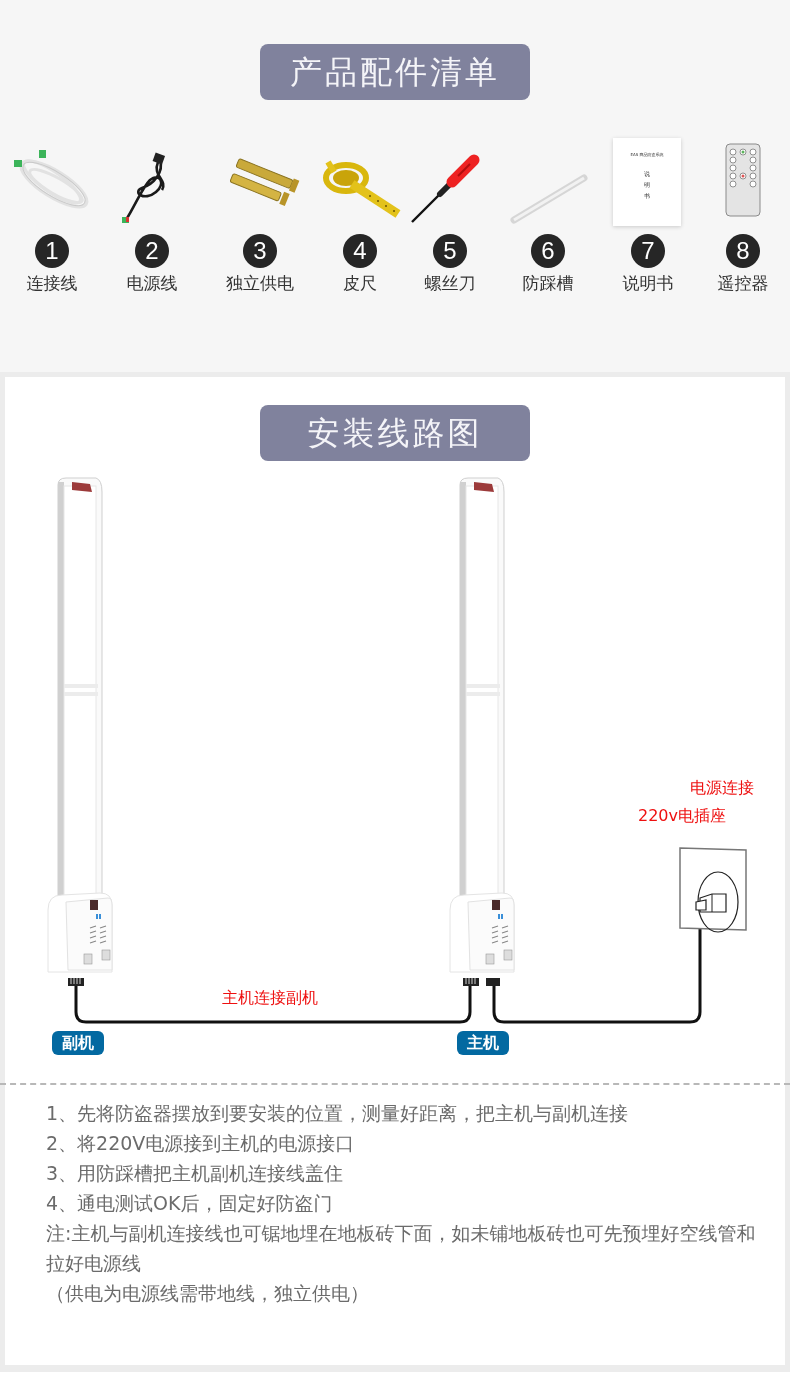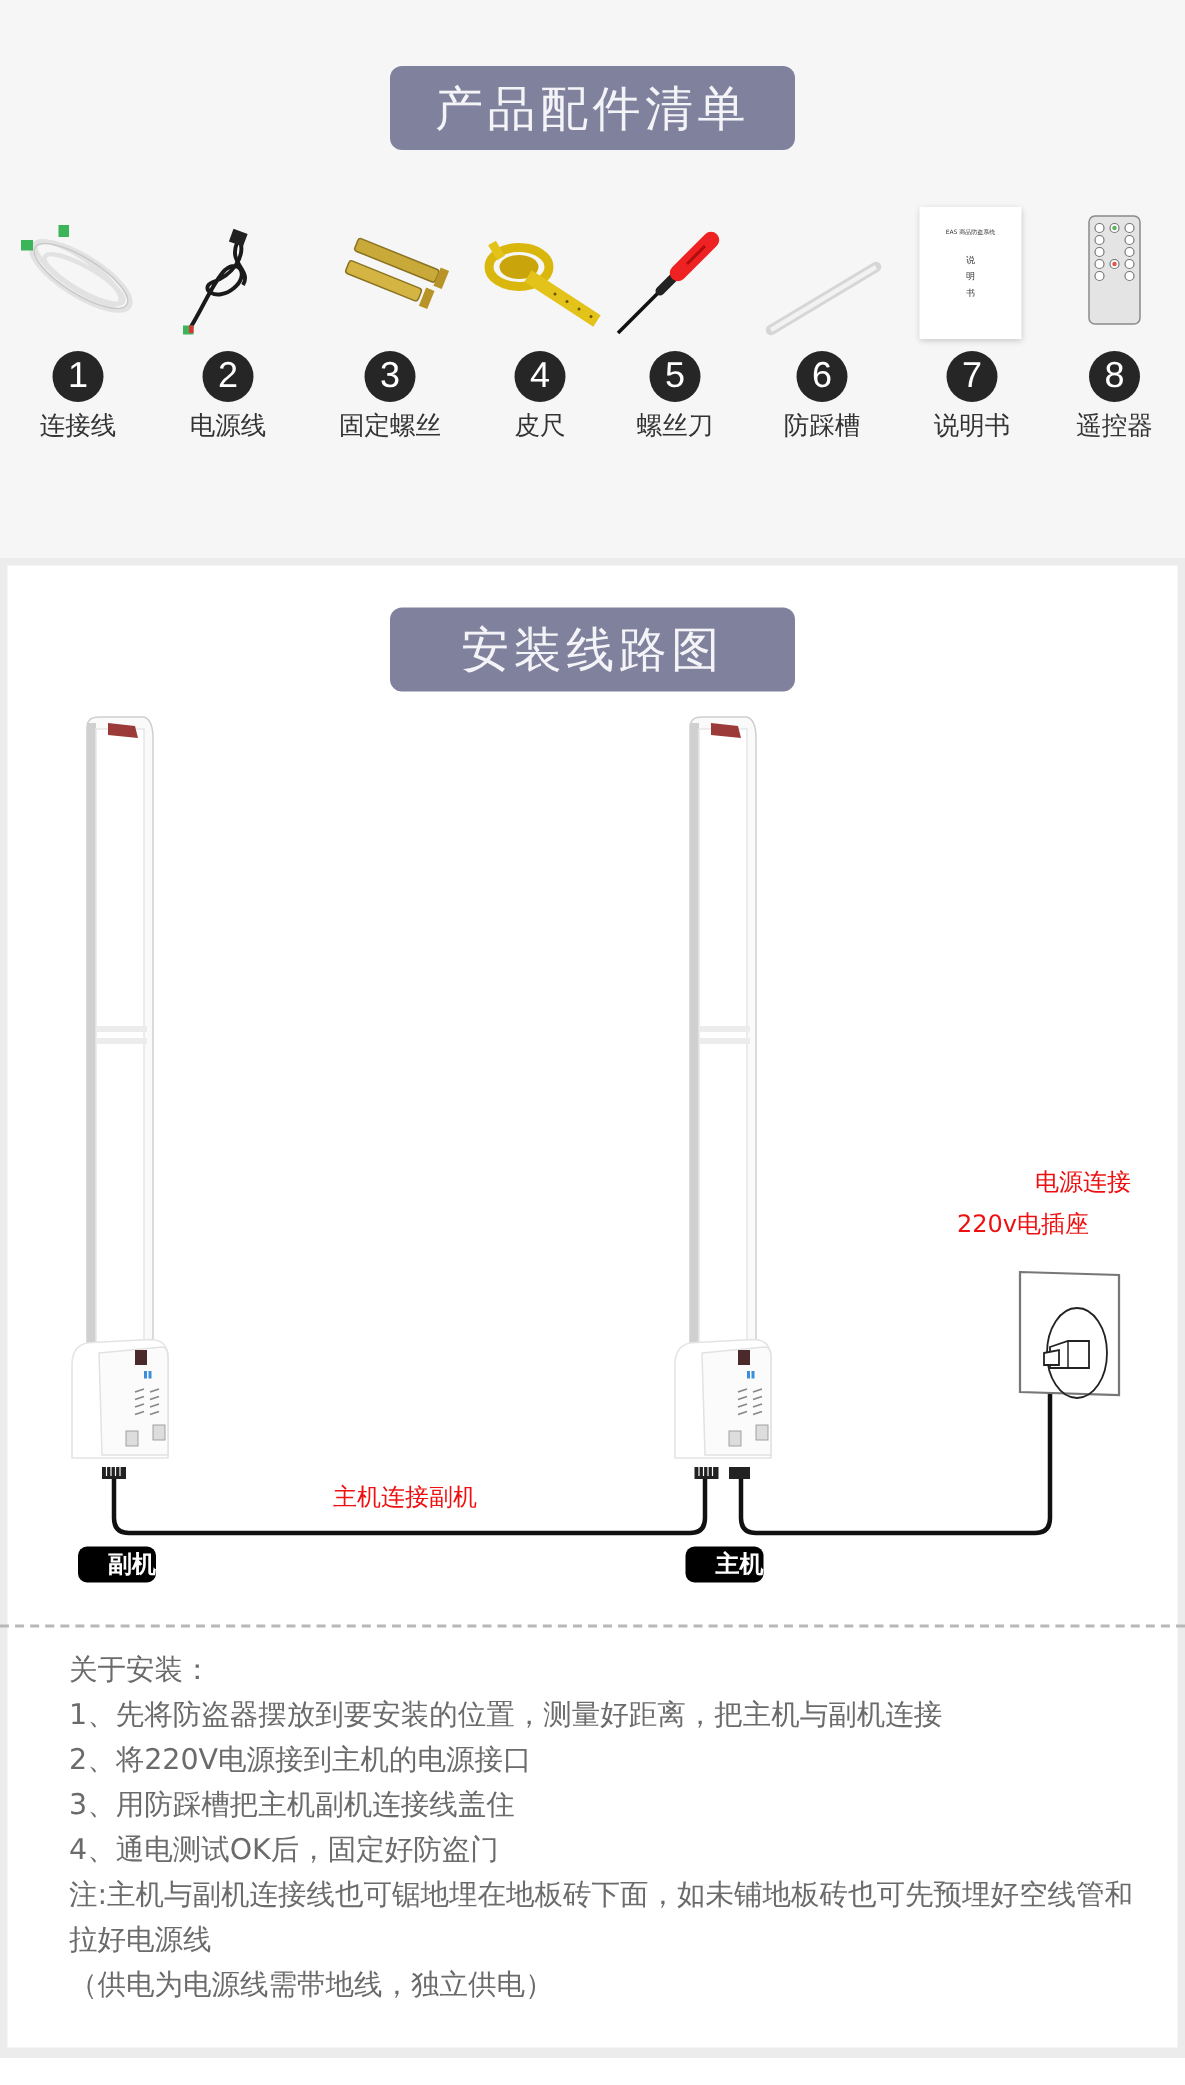--- a/index.html
+++ b/index.html
@@ -31,22 +31,22 @@
     .diagram { position: absolute; left: 0; top: 470px; width: 790px; height: 600px; }
 
     .dashed { position: absolute; left: 0; top: 1083px; width: 790px; border-top: 2px dashed #b8b8b8; }
 
     .notes { position: absolute; left: 46px; top: 1098px; width: 720px; color: #6b6b6b; font-size: 19px; line-height: 30px; }
     .notes p { white-space: nowrap; }
     .notes .wrap { white-space: normal; }
 
     .red-label { position: absolute; color: #ee1010; font-size: 16px; }
     .tag {
-      position: absolute; background: #000000; color: #fff; font-size: 16px; border-radius: 6px;
-      height: 24px; line-height: 24px; text-align: right; font-weight: bold;
+      position: absolute; background: #0369a1; color: #fff; font-size: 16px; border-radius: 6px;
+      height: 24px; line-height: 24px; text-align: center; font-weight: bold;
     }
   </style>
 </head>
 <body>
 
 <div class="top-section">
   <div class="title-pill title-1">产品配件清单</div>
 
   <div class="acc-row">
 
@@ -84,21 +84,21 @@
     <div class="acc-item" style="left:260px">
       <svg class="acc-img" viewBox="0 0 100 100">
         <g transform="rotate(22 50 50)">
           <rect x="22" y="36" width="58" height="9" rx="2" fill="#c9a93a" stroke="#8a7320" stroke-width="1"></rect>
           <rect x="22" y="52" width="52" height="9" rx="2" fill="#d4b443" stroke="#8a7320" stroke-width="1"></rect>
           <rect x="76" y="50" width="6" height="13" fill="#b89428"></rect>
           <rect x="80" y="34" width="6" height="13" fill="#b89428"></rect>
         </g>
       </svg>
       <div class="acc-num">3</div>
-      <div class="acc-label">固定螺丝</div>
+      <div class="acc-label">独立供电</div>
     </div>
 
     <div class="acc-item" style="left:360px">
       <svg class="acc-img" viewBox="0 0 100 100">
         <ellipse cx="36" cy="46" rx="20" ry="13" fill="none" stroke="#d9b70d" stroke-width="6"></ellipse>
         <ellipse cx="36" cy="46" rx="13" ry="8" fill="#c9a40a"></ellipse>
         <path d="M42 52 L88 82" stroke="#e3c21a" stroke-width="9"></path>
         <path d="M18 30 L24 40" stroke="#e3c21a" stroke-width="6"></path>
         <g fill="#6b5400">
           <circle cx="60" cy="64" r="1"></circle>
@@ -263,20 +263,19 @@
 <div class="red-label" style="left:660px; top:778px; width:94px; text-align:right;">电源连接</div>
 <div class="red-label" style="left:610px; top:806px; width:144px; text-align:center;">220v电插座</div>
 <div class="red-label" style="left:222px; top:988px;text-align:center;">主机连接副机</div>
 
 <div class="tag" style="left:52px; top:1031px; width:52px;">副机</div>
 <div class="tag" style="left:457px; top:1031px; width:52px;">主机</div>
 
 <div class="dashed"></div>
 
 <div class="notes">
-  <p>关于安装：</p>
   <p>1、先将防盗器摆放到要安装的位置，测量好距离，把主机与副机连接</p>
   <p>2、将220V电源接到主机的电源接口</p>
   <p>3、用防踩槽把主机副机连接线盖住</p>
   <p>4、通电测试OK后，固定好防盗门</p>
   <p class="wrap">注:主机与副机连接线也可锯地埋在地板砖下面，如未铺地板砖也可先预埋好空线管和拉好电源线</p>
   <p>（供电为电源线需带地线，独立供电）</p>
 </div>
 
 </body></html>

